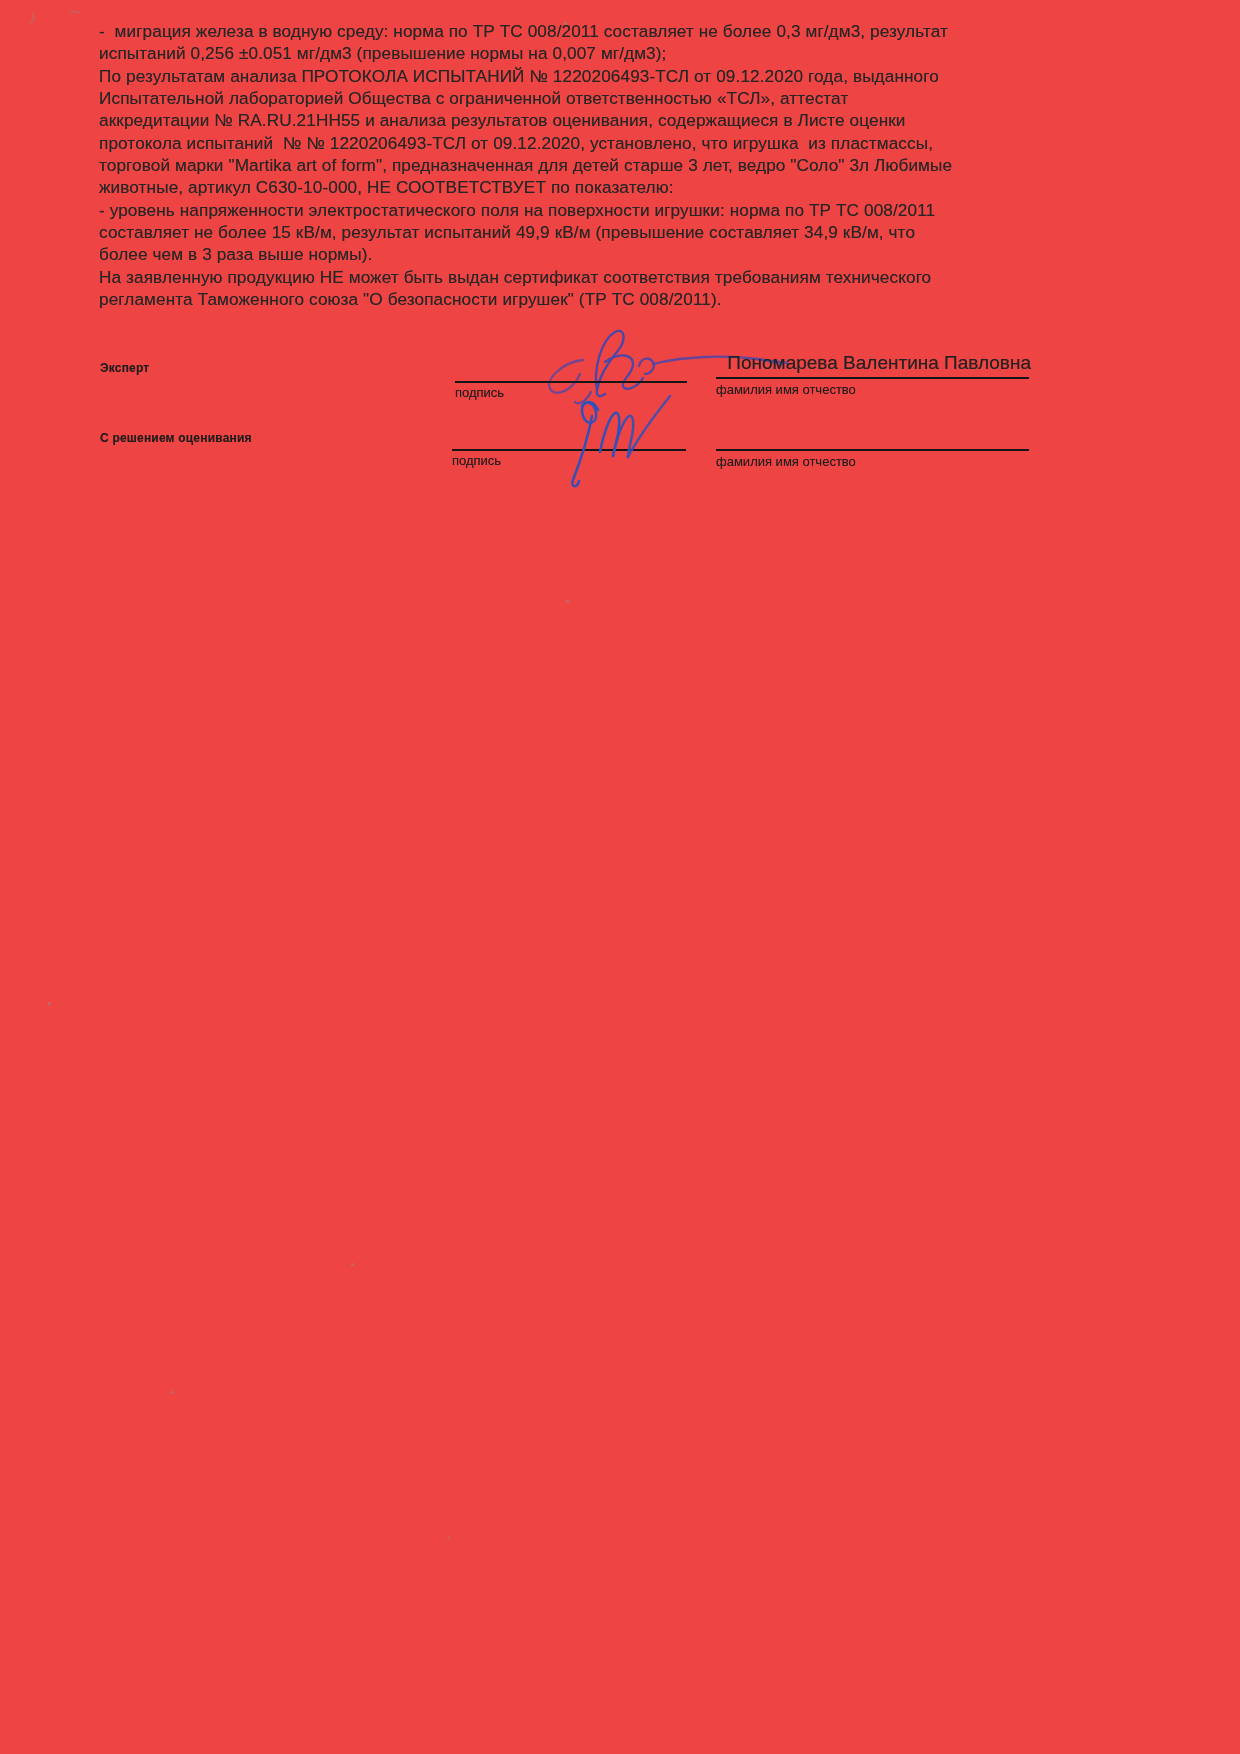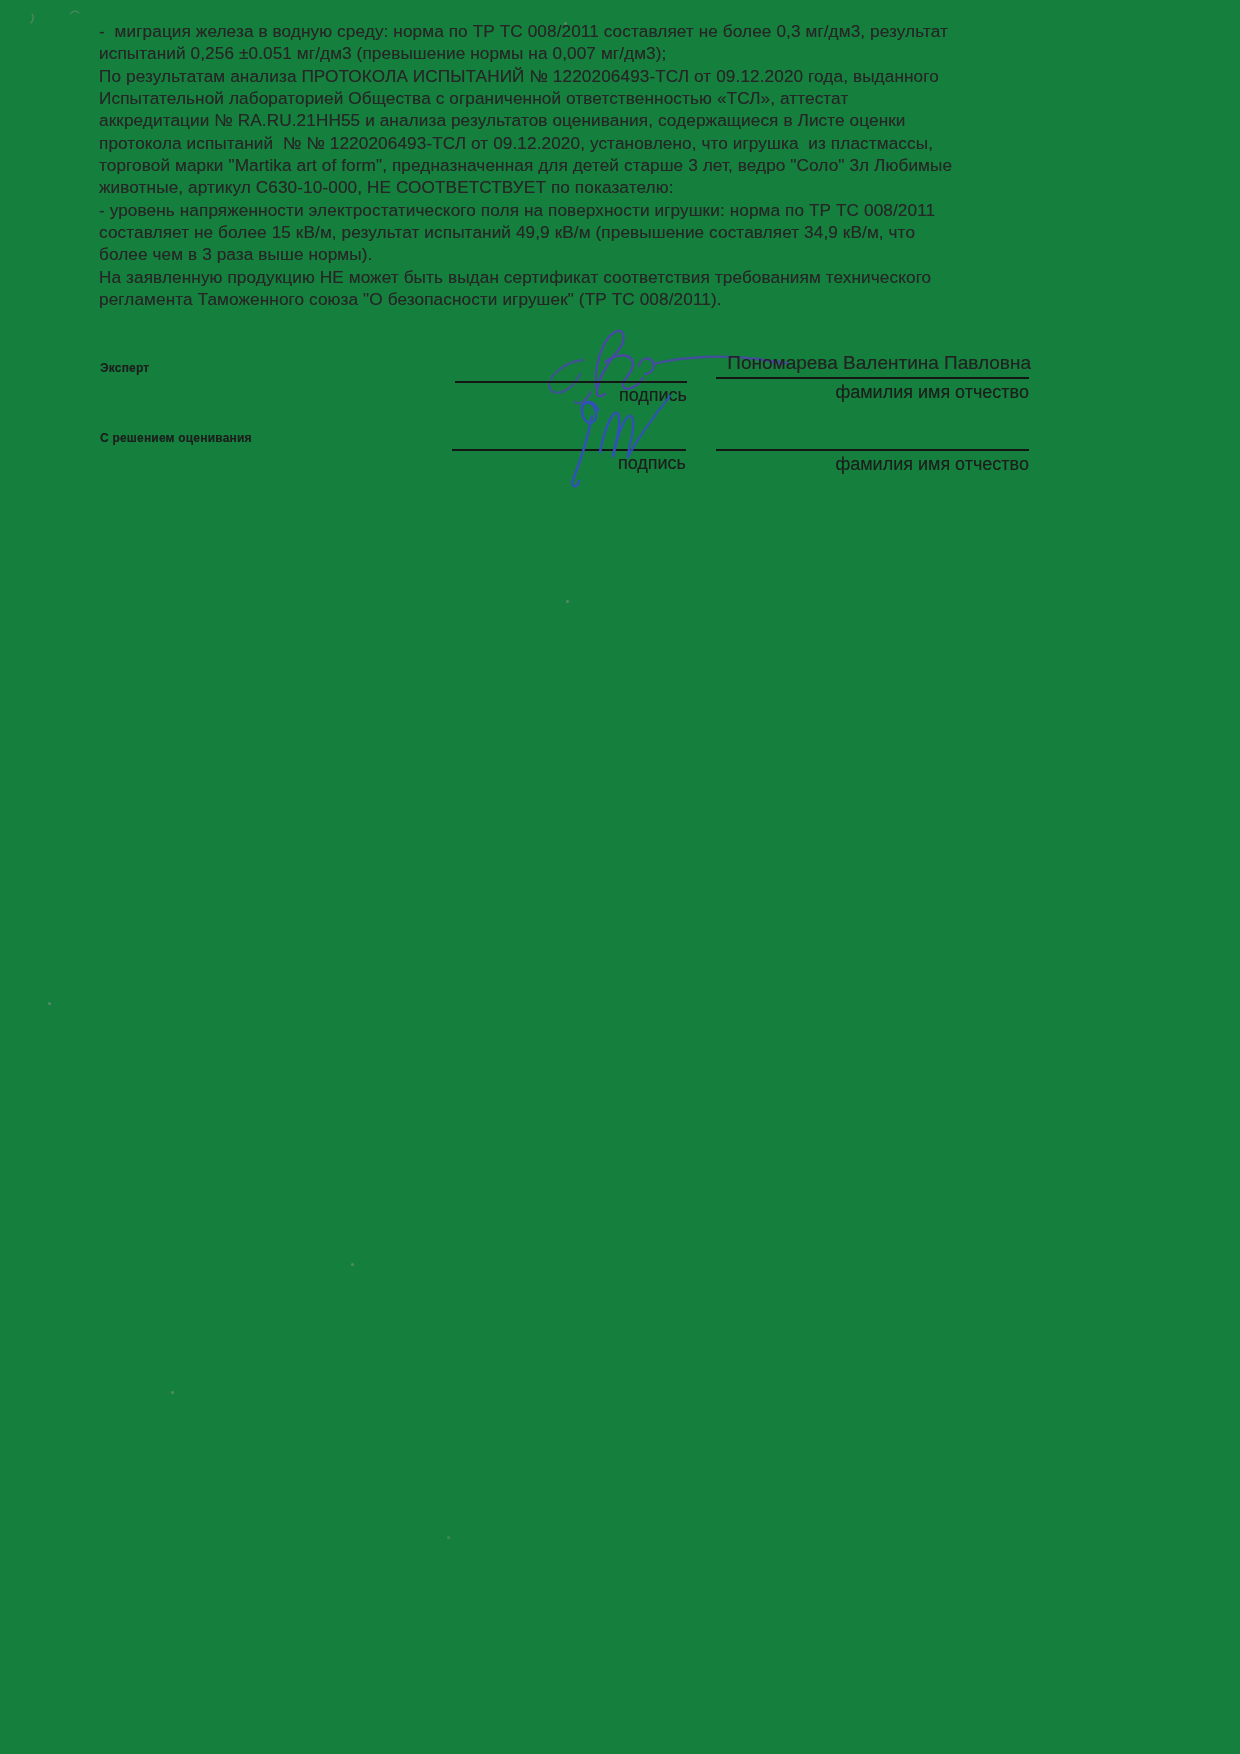--- a/index.html
+++ b/index.html
@@ -5,21 +5,21 @@
   html, body { margin: 0; padding: 0; }
   body {
     width: 1240px; height: 1754px;
     background: #ffffff;
     font-family: "Liberation Sans", "DejaVu Sans", sans-serif;
     position: relative;
     overflow: hidden;
   }
   .page {
     position: absolute; inset: 0;
-    background: #15803d;
+    background: #ef4444;
   }
   .body-text {
     position: absolute;
     left: 99px; top: 20px; width: 950px;
     font-size: 17.2px; line-height: 22.35px;
     color: #262626;
     white-space: pre-wrap;
     letter-spacing: 0.1px;
     text-shadow: 0 0 0.5px rgba(40,40,40,0.55);
   }
@@ -34,22 +34,22 @@
   .sig-line {
     position: absolute; height: 0;
     border-top: 2px solid #161616;
   }
   .line-sig1  { left: 455px; top: 381px; width: 232px; }
   .line-name1 { left: 716px; top: 377px; width: 313px; }
   .line-sig2  { left: 452px; top: 449px; width: 234px; }
   .line-name2 { left: 716px; top: 449px; width: 313px; }
   .caption {
     position: absolute;
-    font-size: 18px; color: #1d1d1d;
-    text-align: right;
+    font-size: 13px; color: #1d1d1d;
+    text-align: left;
     text-shadow: 0 0 0.4px rgba(0,0,0,0.35);
   }
   .cap-sig1  { left: 455px; top: 385px; width: 232px; }
   .cap-name1 { left: 716px; top: 382px; width: 313px; }
   .cap-sig2  { left: 452px; top: 453px; width: 234px; }
   .cap-name2 { left: 716px; top: 454px; width: 313px; }
   .person-name {
     position: absolute;
     font-size: 19px; color: #222;
     text-align: right; line-height: 23px;

